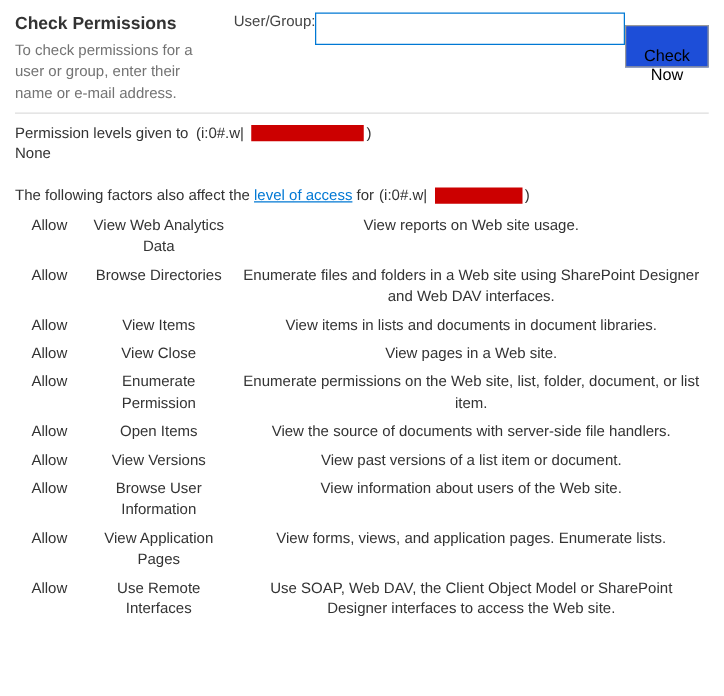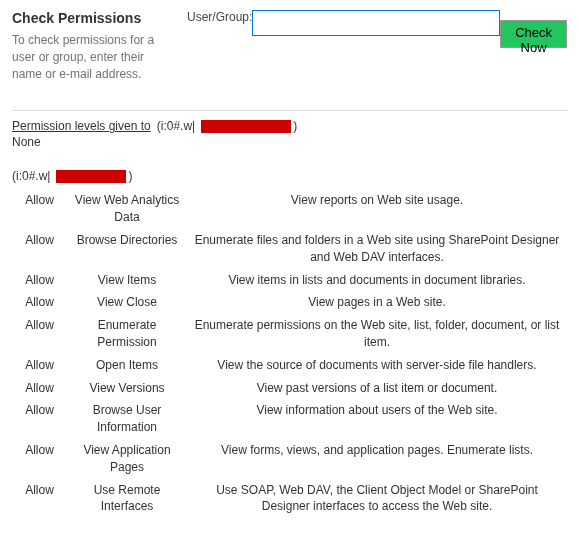--- a/index.html
+++ b/index.html
@@ -16,21 +16,21 @@
     .page-container {
       display: flex;
       flex-direction: column;
       padding: 10px 12px;
     }
 
     .top-section {
       display: flex;
       flex-direction: row;
       gap: 20px;
-      margin-bottom: 20px;
+      margin-bottom: 0;
     }
 
     .left-panel {
       width: 155px;
       flex-shrink: 0;
     }
 
     .check-permissions-title {
       font-size: 14px;
       font-weight: bold;
@@ -67,22 +67,22 @@
 
     .button-row {
       display: flex;
       justify-content: flex-end;
       gap: 6px;
       margin-top: 10px;
     }
 
     .btn {
       border: 1px solid #999;
-      background: #22c55e;
-      padding: 4px 14px;
+      background: #1d4ed8;
+      padding: 16px 14px;
       font-size: 13px;
       cursor: pointer;
       height: 28px;
     }
 
     .divider {
       border: none;
       border-top: 1px solid #ddd;
       margin: 8px 0;
     }
@@ -90,21 +90,20 @@
     .permission-level-row {
       display: flex;
       align-items: center;
       font-size: 12px;
       margin-bottom: 2px;
     }
 
     .permission-level-label {
       color: #333;
       margin-right: 6px;
-      text-decoration: underline;
     }
 
     .redacted-box {
       display: inline-block;
       background: #c00;
       width: 90px;
       height: 13px;
       vertical-align: middle;
       margin-left: 4px;
     }
@@ -198,20 +197,21 @@
     <span style="display:inline-flex;align-items:center;gap:2px;">
       <span style="font-size:12px;color:#333;">(i:0#.w|</span>
       <span class="redacted-box"></span>
       <span style="font-size:12px;color:#333;">)</span>
     </span>
   </div>
 
   <div class="permission-none">None</div>
 
   <div class="factors-row">
+    <span>The following factors also affect the <span class="factors-link">level of access</span> for</span>
     <span style="display:inline-flex;align-items:center;gap:2px;">
       <span style="font-size:12px;color:#333;">(i:0#.w|</span>
       <span class="redacted-box-sm"></span>
       <span style="font-size:12px;color:#333;">)</span>
     </span>
   </div>
 
   <table class="permissions-table">
     <tbody id="permissions-tbody">
     <tr>

